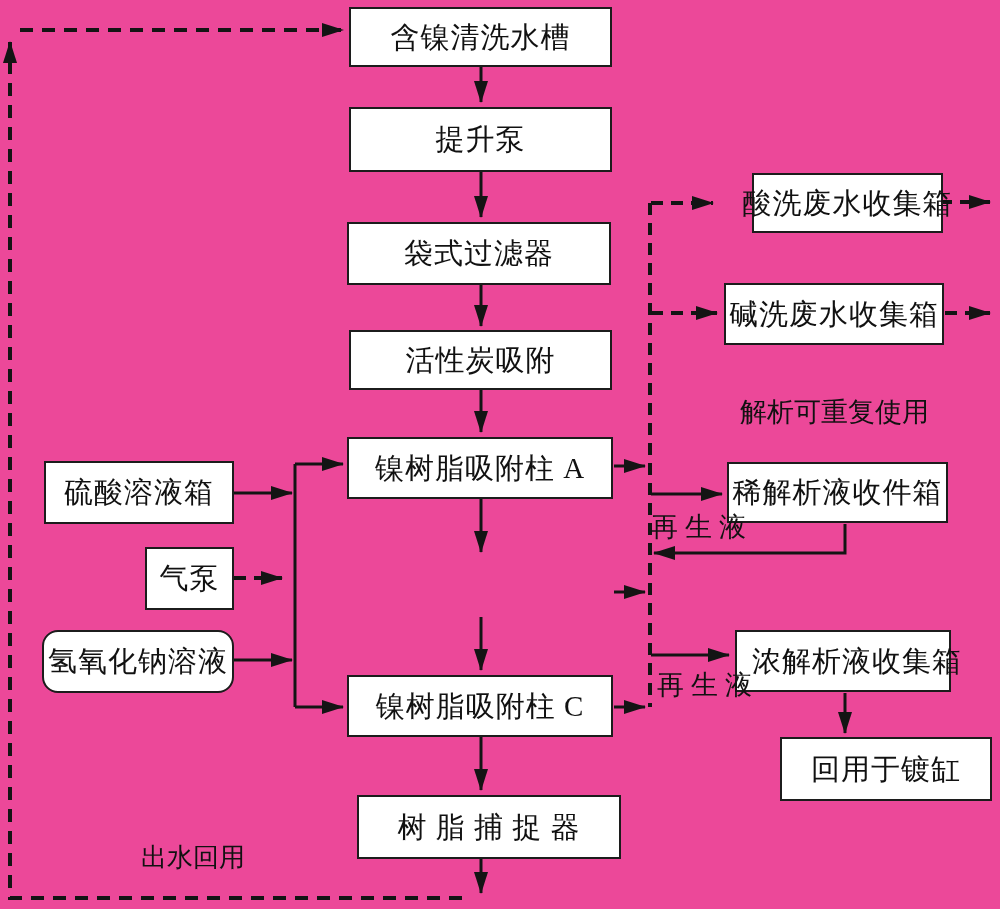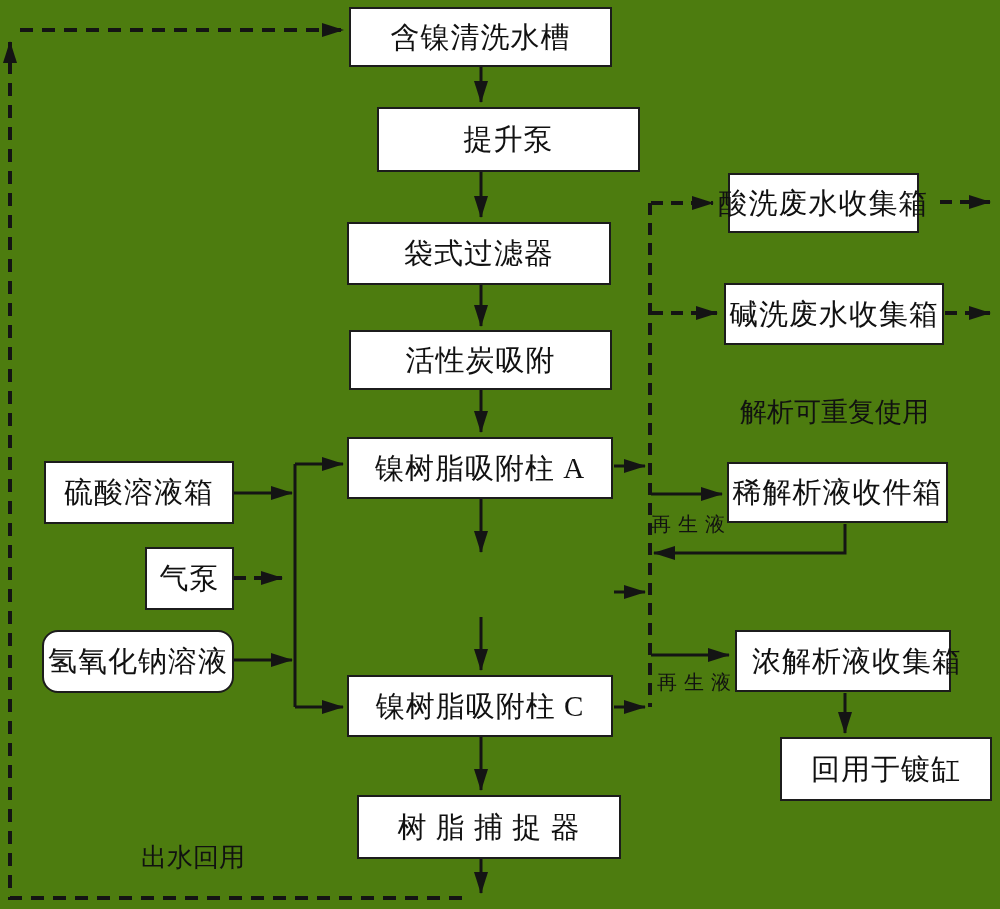--- a/index.html
+++ b/index.html
@@ -4,21 +4,21 @@
 <style>
   html, body {
     margin: 0;
     padding: 0;
     background: #ffffff;
   }
   #stage {
     position: relative;
     width: 1000px;
     height: 909px;
-    background: #4d7c0f;
+    background: #ec4899;
     font-family: "Liberation Serif", "DejaVu Serif", serif;
     color: #111111;
     overflow: hidden;
   }
   #connectors {
     position: absolute;
     left: 0;
     top: 0;
     width: 1000px;
     height: 909px;
@@ -38,21 +38,21 @@
     letter-spacing: 1px;
   }
   .floating-label {
     position: absolute;
     font-size: 26px;
     line-height: 1;
     color: #111111;
     white-space: nowrap;
   }
   .regen {
-    font-size: 20px;
+    font-size: 27px;
     letter-spacing: 7px;
   }
 </style>
 </head>
 <body>
 
 <div id="stage">
 
   <svg id="connectors" viewBox="0 0 1000 909" xmlns="http://www.w3.org/2000/svg">
     <defs>
@@ -96,32 +96,32 @@
       <line x1="651" y1="655" x2="729" y2="655" marker-end="url(#arr)"></line>
       <path d="M845,524 L845,553 L654,553" marker-end="url(#arr)"></path>
       <line x1="845" y1="693" x2="845" y2="733" marker-end="url(#arr)"></line>
     </g>
 
     <path d="M462,898 L10,898 L10,42" stroke="#141414" stroke-width="4" stroke-dasharray="13 9" fill="none" marker-end="url(#arr)"></path>
     <line x1="20" y1="30" x2="343" y2="30" stroke="#141414" stroke-width="4" stroke-dasharray="13 9" marker-end="url(#arr)"></line>
   </svg>
 
   <div class="box" style="left:349px; top:7px;  width:263px; height:60px;">含镍清洗水槽</div>
-  <div class="box" style="left:349px; top:107px; width:263px; height:65px;margin-left:28px;">提升泵</div>
+  <div class="box" style="left:349px; top:107px; width:263px; height:65px;">提升泵</div>
   <div class="box" style="left:347px; top:222px; width:264px; height:63px;">袋式过滤器</div>
   <div class="box" style="left:349px; top:330px; width:263px; height:60px;">活性炭吸附</div>
   <div class="box" style="left:347px; top:437px; width:266px; height:62px;">镍树脂吸附柱 A</div>
   <div class="box" style="left:347px; top:675px; width:266px; height:62px;">镍树脂吸附柱 C</div>
   <div class="box" style="left:348px; top:795px; width:264px; height:64px;margin-left:9px;">树 脂 捕 捉 器</div>
 
   <div class="box" style="left:44px;  top:461px; width:190px; height:63px;">硫酸溶液箱</div>
   <div class="box" style="left:145px; top:547px; width:89px;  height:63px;">气泵</div>
   <div class="box" style="left:42px;  top:630px; width:192px; height:63px;border-radius:16px;">氢氧化钠溶液</div>
 
-  <div class="box" style="left:728px; top:173px; width:191px; height:60px;">酸洗废水收集箱</div>
+  <div class="box" style="left:752px; top:173px; width:191px; height:60px;">酸洗废水收集箱</div>
   <div class="box" style="left:724px; top:283px; width:220px; height:62px;">碱洗废水收集箱</div>
   <div class="box" style="left:727px; top:462px; width:221px; height:61px;">稀解析液收件箱</div>
   <div class="box" style="left:735px; top:630px; width:216px; height:62px;padding-left:28px;">浓解析液收集箱</div>
   <div class="box" style="left:732px; top:737px; width:212px; height:64px;margin-left:48px;">回用于镀缸</div>
 
   <div class="floating-label" style="left:740px; top:399px; font-size:27px;">解析可重复使用</div>
   <div class="floating-label regen" style="left:651px; top:514px;">再生液</div>
   <div class="floating-label regen" style="left:657px; top:672px;">再生液</div>
   <div class="floating-label" style="left:141px; top:845px;">出水回用</div>
 

